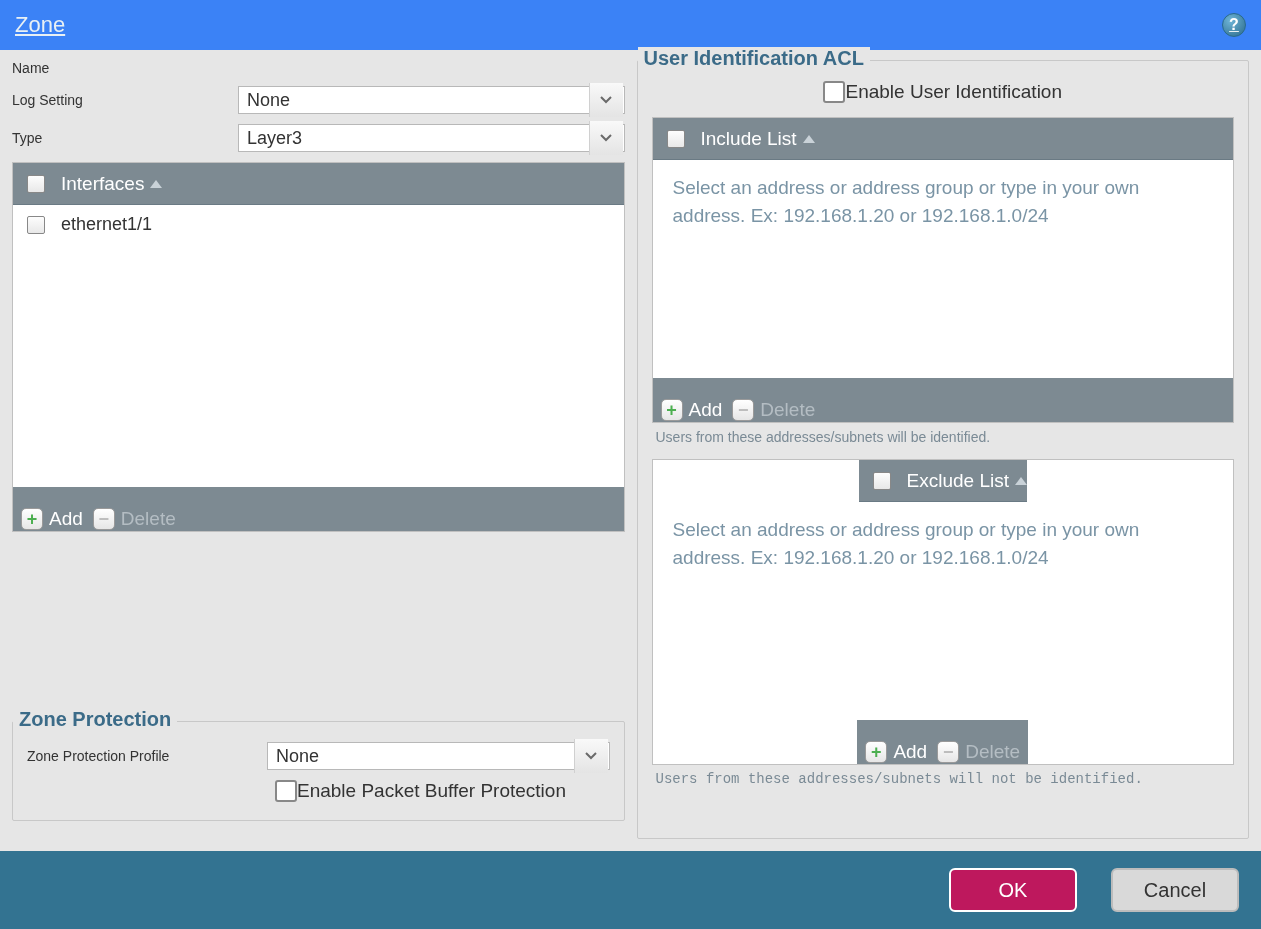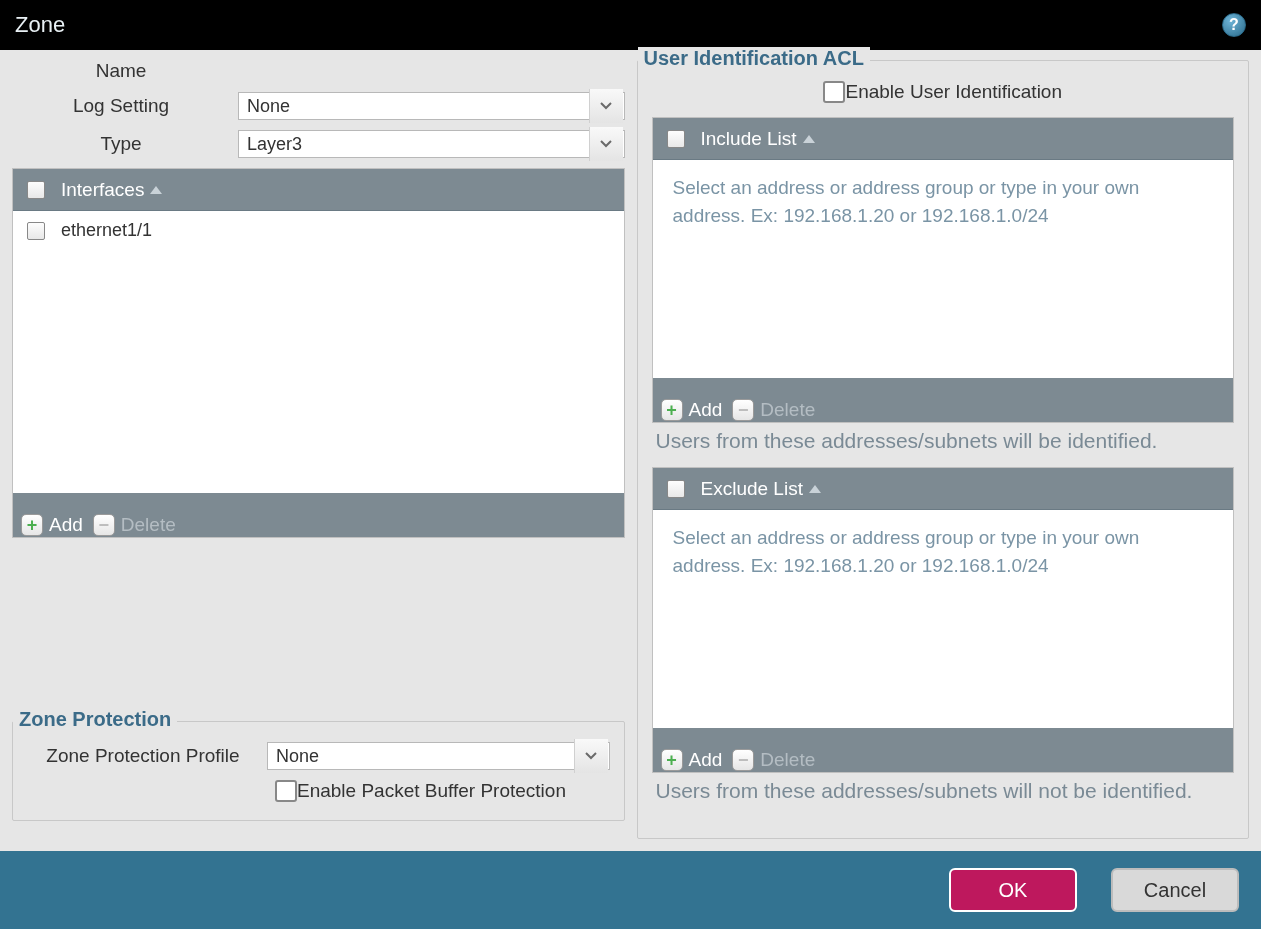--- a/index.html
+++ b/index.html
@@ -10,28 +10,29 @@
   height: 929px;
   overflow: hidden;
 }
 .dialog {
   width: 1261px;
   height: 929px;
   display: flex;
   flex-direction: column;
 }
 .titlebar {
-  background: #000000;
+  background: #3b82f6;
   color: #e8f0f4;
   font-size: 22px;
   padding: 4px 15px;
   display: flex;
   justify-content: space-between;
   align-items: center;
   height: 50px;
+  text-decoration: underline;
 }
 .help-icon {
   width: 24px;
   height: 24px;
   border-radius: 50%;
   background: radial-gradient(circle at 35% 30%, #6fb5d8, #2a6a8a);
   color: #fff;
   font-weight: bold;
   display: flex;
   align-items: center;
@@ -53,22 +54,22 @@
   flex-direction: column;
 }
 .form-row {
   display: flex;
   align-items: center;
   margin-bottom: 10px;
   gap: 8px;
 }
 .form-row label {
   width: 218px;
-  text-align: center;
-  font-size: 19px;
+  text-align: left;
+  font-size: 14px;
   color: #333;
 }
 .text-input {
   flex: 1;
   height: 36px;
   border: 1px solid #b8b8b8;
   background: #fff;
   padding: 0 8px;
   font-size: 18px;
   color: #333;
@@ -207,21 +208,21 @@
   display: flex;
   align-items: center;
   font-size: 19px;
   color: #333;
   justify-content: center;
   margin-bottom: 14px;
 }
 .check-row.left { justify-content: flex-start; margin-left: 248px; }
 .hint-text {
   color: #7a8a95;
-  font-size: 21px;
+  font-size: 14px;
   margin: 6px 0 14px 4px;
 }
 .right-col .grid-panel { margin-bottom: 0; }
 .buttonbar {
   background: #337391;
   height: 78px;
   display: flex;
   justify-content: flex-end;
   align-items: center;
   gap: 14px;
@@ -236,21 +237,21 @@
   display: flex;
   align-items: center;
   justify-content: center;
   cursor: pointer;
 }
 .btn-ok { background: #be185d; color: #fff; }
 .btn-cancel { background: #d9d9d9; color: #333; border-color: #bcbcbc; margin-left: 20px; }
 .interfaces-grid{ height: 370px; }
 .zp-row label { width: 232px; }
 .include-grid{ height: 306px; }
-.exclude-grid{ height: 306px; }
+.exclude-grid{ height: 306px; align-items: center; }
 </style>
 </head>
 <body>
 
 <div class="dialog">
   <div class="titlebar">
     <span>Zone</span>
     <div class="help-icon">?</div>
   </div>
 
@@ -392,21 +393,21 @@
             <div class="footer-btn">
                 <span class="icon-add"></span>
                 <span>Add</span>
               </div>
             <div class="footer-btn disabled">
                 <span class="icon-del disabled"></span>
                 <span>Delete</span>
               </div>
           </div>
         </div>
-        <div class="hint-text" style="margin-bottom:0;">Users from these addresses/subnets will not be identified.</div>
+        <div class="hint-text" style="margin-bottom:0;font-family:Liberation Mono, monospace;">Users from these addresses/subnets will not be identified.</div>
       </div>
     </div>
   </div>
 
   <div class="buttonbar">
     <div class="btn btn-ok">
         <span>OK</span>
       </div>
     <div class="btn btn-cancel">
         <span>Cancel</span>

